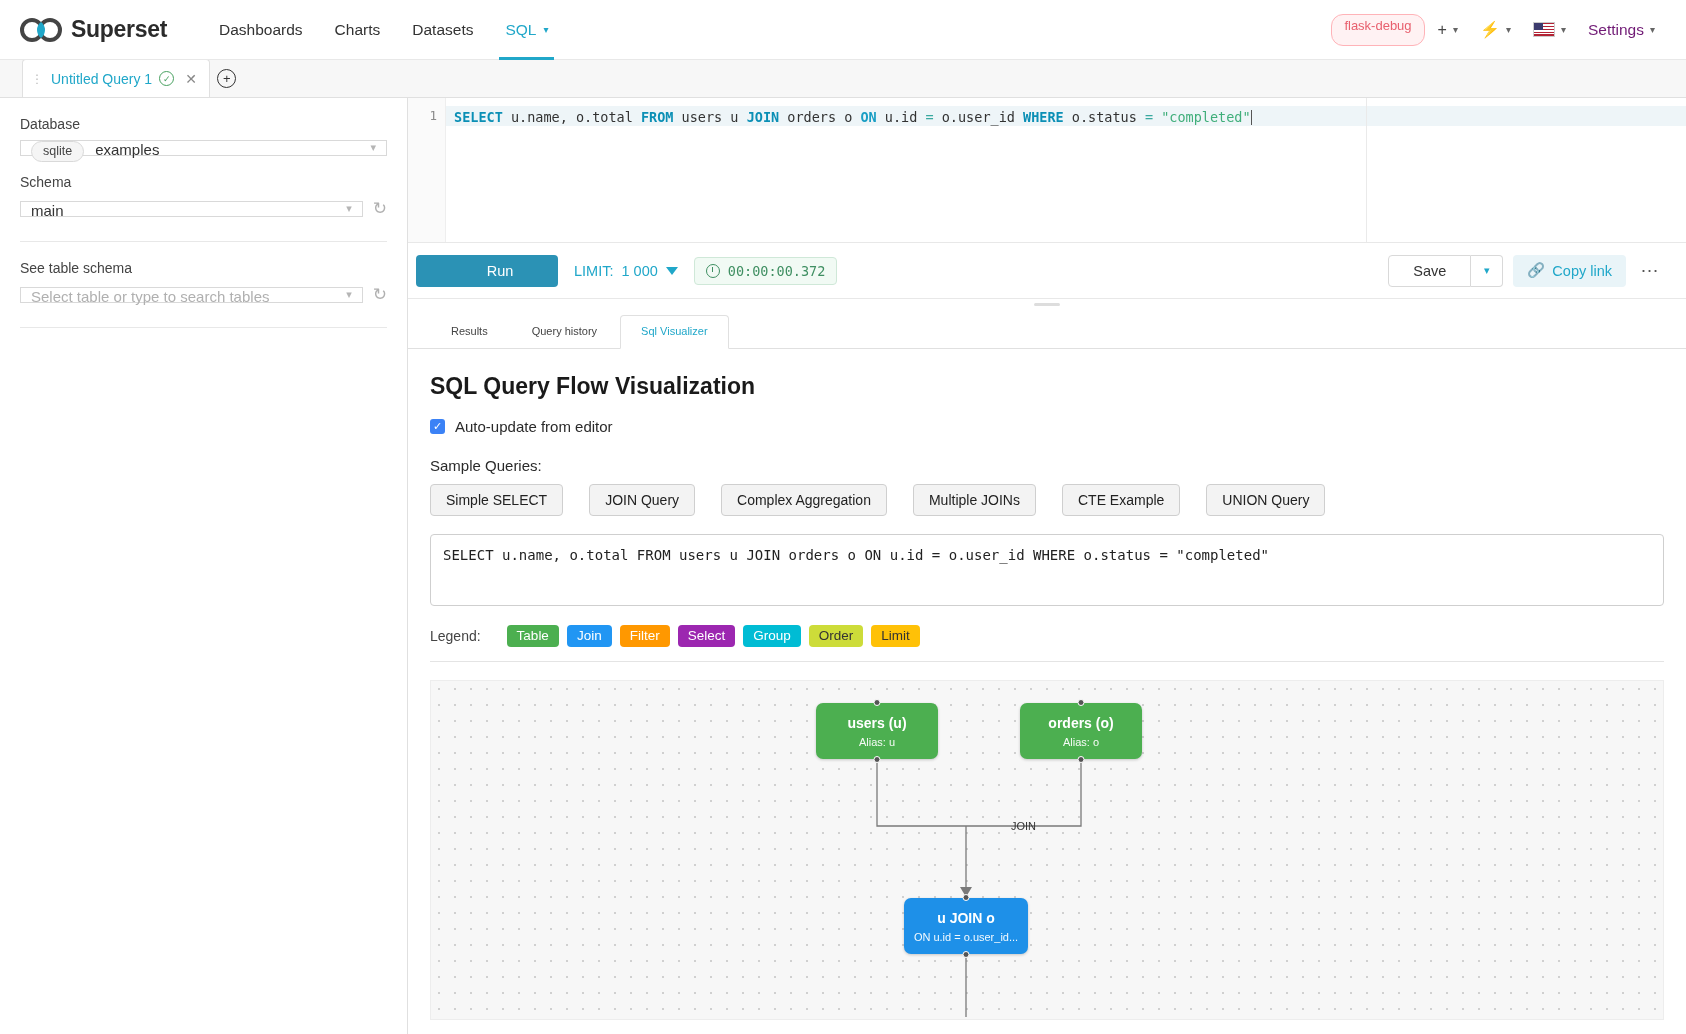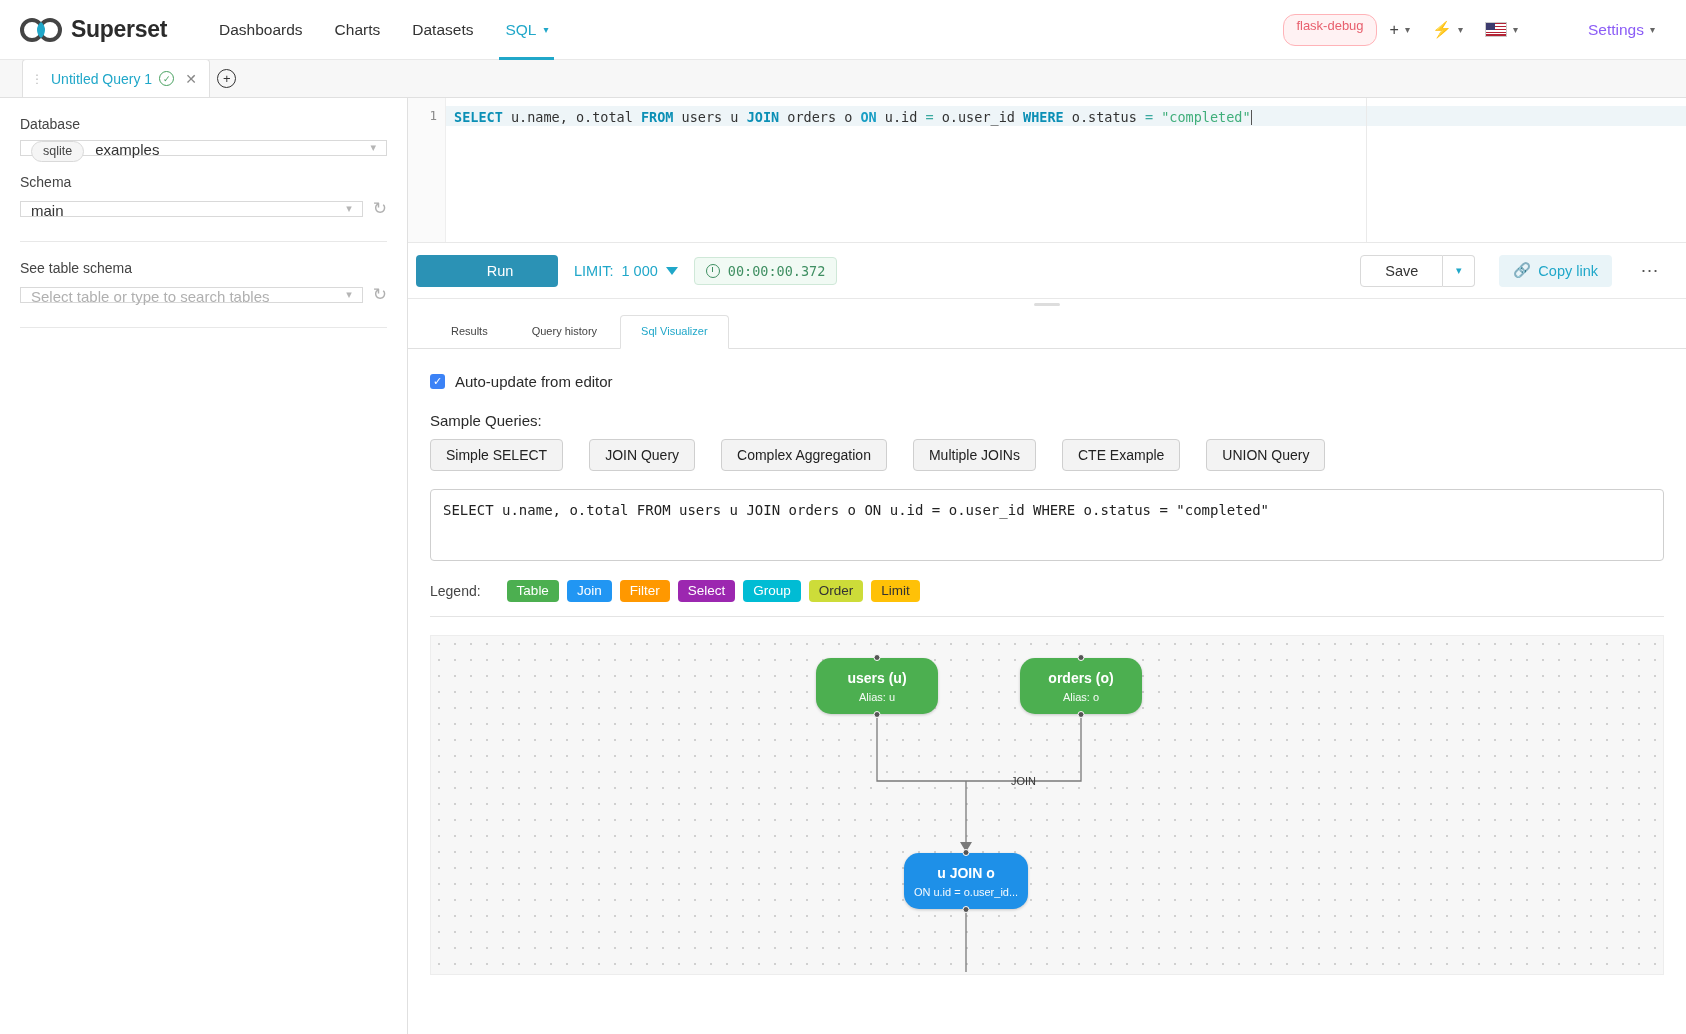--- a/index.html
+++ b/index.html
@@ -50,21 +50,21 @@
     width: 22px; height: 15px; display: inline-block;
     background:
       linear-gradient(#b22234 0 11%, #fff 11% 22%, #b22234 22% 33%, #fff 33% 44%,
                       #b22234 44% 55%, #fff 55% 66%, #b22234 66% 77%, #fff 77% 88%, #b22234 88% 100%);
     position: relative; border: 1px solid #ccc;
   }
   .flag::before {
     content: ""; position: absolute; left: 0; top: 0; width: 45%; height: 55%;
     background: #3c3b6e;
   }
-  .settings-label { font-size: 15.5px; color: #8b5cf6; margin-left: 48px; }
+  .settings-label { font-size: 15.5px; color: #701a75; }
 
   
   .tabbar {
     height: 38px; background: #f7f7f7;
     border-bottom: 1px solid #e0e0e0;
     display: flex; align-items: flex-end; padding-left: 22px;
   }
   .qtab {
     height: 38px; background: #fff; border: 1px solid #e0e0e0; border-bottom: none;
     border-radius: 4px 4px 0 0; display: flex; align-items: center; gap: 7px;
@@ -161,21 +161,21 @@
     border-radius: 4px; padding: 5px 11px; font-size: 13.5px;
     font-family: "DejaVu Sans Mono", monospace;
   }
   .clock-icon {
     width: 14px; height: 14px; border-radius: 50%; border: 1.4px solid #3f8f62;
     position: relative; flex: 0 0 14px;
   }
   .clock-icon::after {
     content: ""; position: absolute; left: 5px; top: 2.5px; width: 1.3px; height: 4.5px; background: #3f8f62;
   }
-  .toolbar-right { margin-left: auto; display: flex; align-items: flex-start; gap: 24px; }
+  .toolbar-right { margin-left: auto; display: flex; align-items: flex-start; gap: 10px; }
   .save-group { display: flex; }
   .save-btn {
     height: 32px; padding: 0 24px; border: 1px solid #d9d9d9; background: #fff;
     border-radius: 4px 0 0 4px; font-size: 14.5px; color: #333; cursor: pointer;
   }
   .save-caret-btn {
     height: 32px; width: 32px; border: 1px solid #d9d9d9; border-left: none;
     background: #fff; border-radius: 0 4px 4px 0; color: #20a7c9; font-size: 11px;
     display: flex; align-items: center; justify-content: center; cursor: pointer;
   }
@@ -234,21 +234,21 @@
 
   
   .canvas {
     margin-top: 18px; height: 340px; position: relative; overflow: hidden;
     background-color: #f7f7f7;
     background-image: radial-gradient(#d0d0d0 1px, transparent 1px);
     background-size: 16px 16px;
     border: 1px solid #ededed;
   }
   .node {
-    position: absolute; border-radius: 15px; color: #fff; 
+    position: absolute; border-radius: 7px; color: #fff; 
     display: flex; flex-direction: column; align-items: center; justify-content: center;
     box-shadow: 0 1px 3px rgba(0,0,0,.2); cursor: pointer;
   }
   .node .n-title { font-size: 14px; font-weight: bold; }
   .node .n-sub { font-size: 11px; margin-top: 5px; opacity: .95; }
   .port {
     position: absolute; width: 7px; height: 7px; border-radius: 50%;
     background: #555; border: 1px solid #fff; left: 50%; transform: translateX(-50%);
   }
   .port.top { top: -4px; }
@@ -389,20 +389,21 @@
       <div class="drag-handle"></div>
     </div>
 
     <div class="result-tabs">
       <div class="rtab">Results</div>
       <div class="rtab">Query history</div>
       <div class="rtab active">Sql Visualizer</div>
     </div>
 
     <div class="vis-panel">
+      <h2 class="vis-title">SQL Query Flow Visualization</h2>
 
       <div class="check-row">
         <span class="cbox">✓</span>
         <span class="check-label">Auto-update from editor</span>
       </div>
 
       <div class="sq-label">Sample Queries:</div>
       <div class="sq-row" id="sq-row">
           <button class="sq-btn">Simple SELECT</button>
           <button class="sq-btn">JOIN Query</button>

